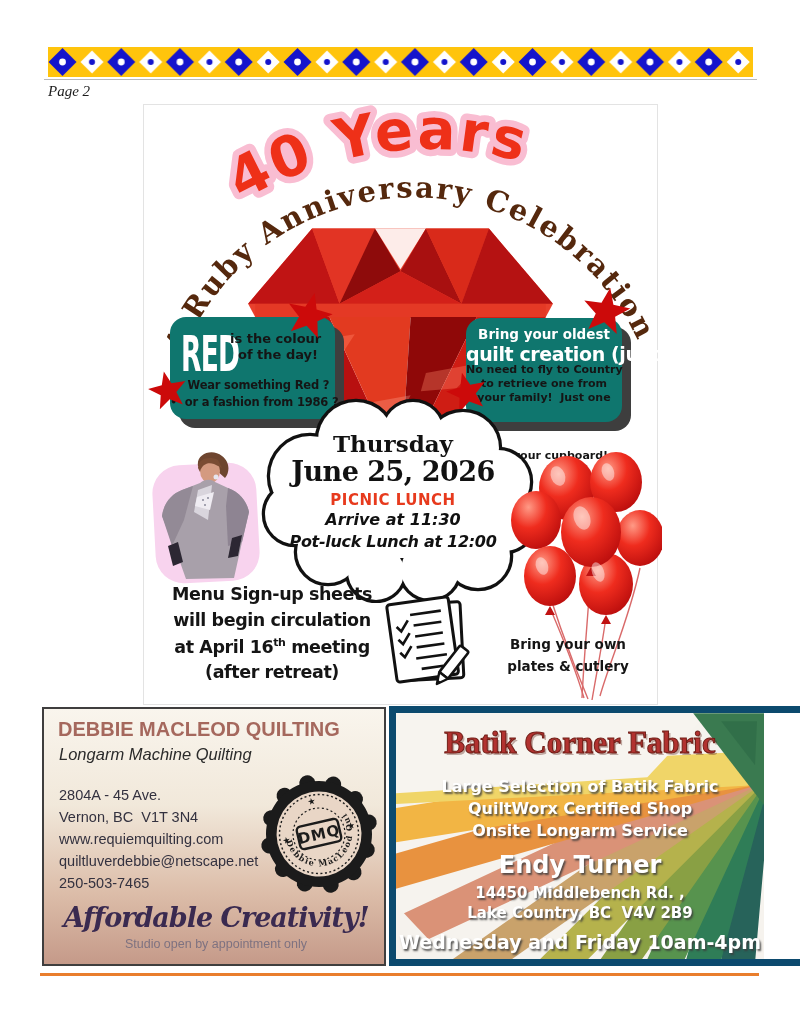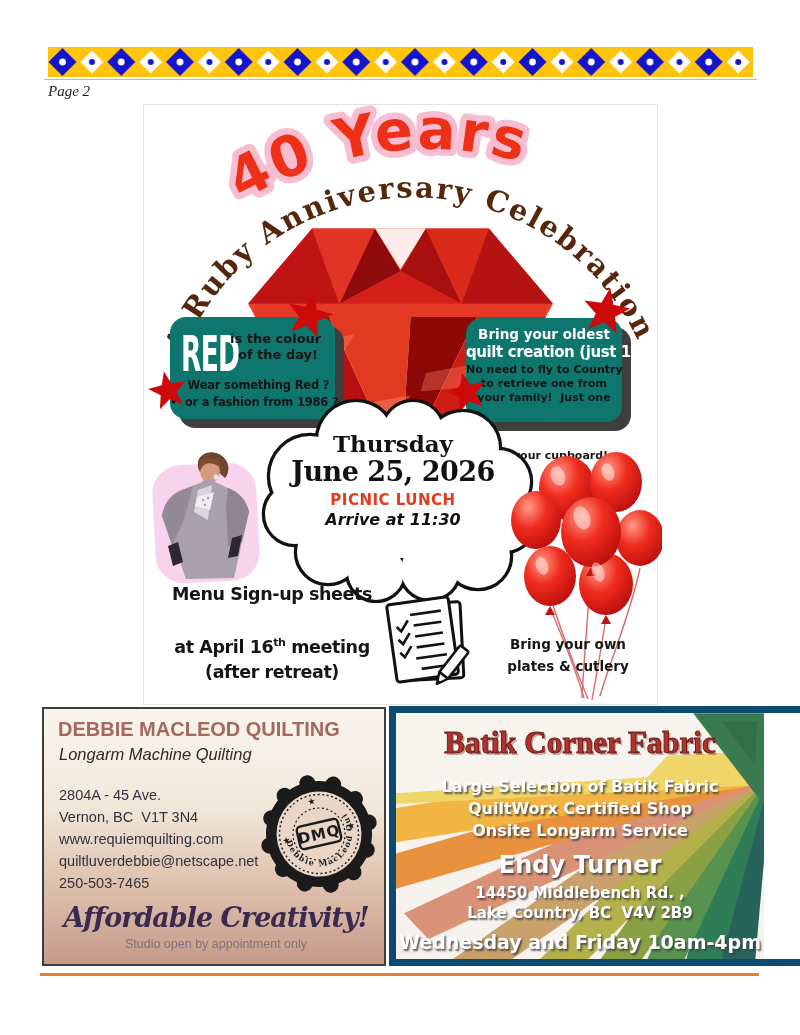--- a/index.html
+++ b/index.html
@@ -83,21 +83,21 @@
   <div class="redbox" style="left:170px;top:317px;width:165px;height:102px;">
     <div class="t sansb whiteline" style="left:11px;top:8px;font-size:34px;transform:scale(0.78,1.45);transform-origin:left top;letter-spacing:-1px;">RED</div>
     <div class="t sansb blackline" style="left:60px;top:14px;font-size:13px;line-height:16px;">is the colour</div>
     <div class="t sansb blackline" style="left:68px;top:30px;font-size:13px;">of the day!</div>
     <div class="t sansb blackline ctr" style="left:0px;top:61px;width:165px;font-size:11.5px;letter-spacing:-0.2px;">.  Wear something Red ?</div>
     <div class="t sansb blackline ctr" style="left:0px;top:78px;width:165px;font-size:11.5px;letter-spacing:-0.2px;">•  or a fashion from 1986 ?</div>
   </div>
 
   <div class="redbox" style="left:466px;top:318px;width:156px;height:104px;">
     <div class="t sansb whiteline ctr" style="left:0px;top:8px;width:156px;font-size:13.5px;">Bring your oldest</div>
-    <div class="t sansb whiteline ctr" style="left:0px;top:25px;width:156px;font-size:15px;letter-spacing:-0.4px;">quilt creation (just 1)</div>
+    <div class="t sansb whiteline ctr" style="left:0px;top:25px;width:156px;font-size:19px;letter-spacing:-0.4px;">quilt creation (just 1)</div>
     <div class="t sansb blackline ctr" style="left:0px;top:45px;width:156px;font-size:11px;">No need to fly to Country</div>
     <div class="t sansb blackline ctr" style="left:0px;top:59px;width:156px;font-size:11px;">to retrieve one from</div>
     <div class="t sansb blackline ctr" style="left:0px;top:73px;width:156px;font-size:11px;">your family!  Just one</div>
     <div class="t sansb blackline ctr" style="left:0px;top:87px;width:156px;font-size:11px;margin-top:44px;">from your cupboard!</div>
   </div>
 
   <svg class="abs" style="left:283px;top:290px;transform:rotate(14deg);" width="52" height="52">
       <use href="#star" width="52" height="52"></use>
     </svg>
   <svg class="abs" style="left:146px;top:369px;transform:rotate(-12deg);" width="44" height="44">
@@ -155,20 +155,21 @@
       <circle cx="80" cy="154" r="31"></circle>
         <circle cx="47" cy="116" r="30"></circle>
       <rect x="50" y="50" width="195" height="110"></rect>
     </g>
   </svg>
 
   <div class="t serifb ctr" style="left:278px;top:430px;width:230px;font-size:23px;color:#111;">Thursday</div>
   <div class="t serifb ctr" style="left:278px;top:456px;width:230px;font-size:27px;color:#111;letter-spacing:-0.5px;">June 25, 2026</div>
   <div class="t sansb ctr" style="left:278px;top:491px;width:230px;font-size:15px;color:#e73a1d;letter-spacing:0.5px;">PICNIC LUNCH</div>
   <div class="t sansb ctr" style="left:278px;top:510px;width:230px;font-size:16px;font-style:italic;color:#111;">Arrive at 11:30</div>
+  <div class="t sansb ctr" style="left:278px;top:532px;width:230px;font-size:16px;font-style:italic;color:#111;letter-spacing:-0.3px;">Pot-luck Lunch at 12:00</div>
 
   <svg class="abs" style="left:492px;top:436px;" width="170" height="265" viewBox="0 0 170 265">
     <defs>
       <radialGradient id="balg" cx="35%" cy="28%" r="80%">
         <stop offset="0%" stop-color="#ff9a86"></stop>
           <stop offset="45%" stop-color="#ef2c1e"></stop>
           <stop offset="100%" stop-color="#b80c0c"></stop>
       </radialGradient>
     </defs>
     <g stroke="#d96a6a" stroke-width="1.4" fill="none">
@@ -195,20 +196,21 @@
     <g fill="#ffffff" opacity="0.45">
       <ellipse cx="66" cy="40" rx="7" ry="10" transform="rotate(-20 66 40)"></ellipse>
       <ellipse cx="90" cy="82" rx="8" ry="12" transform="rotate(-20 90 82)"></ellipse>
       <ellipse cx="116" cy="36" rx="6" ry="9" transform="rotate(-20 116 36)"></ellipse>
       <ellipse cx="50" cy="130" rx="6" ry="9" transform="rotate(-20 50 130)"></ellipse>
       <ellipse cx="106" cy="136" rx="6" ry="10" transform="rotate(-20 106 136)"></ellipse>
     </g>
   </svg>
 
   <div class="t sansb ctr" style="left:157px;top:584px;width:230px;font-size:17.5px;color:#151515;letter-spacing:-0.4px;">Menu Sign-up sheets</div>
+  <div class="t sansb ctr" style="left:157px;top:610px;width:230px;font-size:17.5px;color:#151515;letter-spacing:-0.4px;">will begin circulation</div>
   <div class="t sansb ctr" style="left:157px;top:636px;width:230px;font-size:17.5px;color:#151515;letter-spacing:-0.4px;"><span>at April 16</span><sup style="font-size:11px;">th</sup><span> meeting</span></div>
   <div class="t sansb ctr" style="left:157px;top:662px;width:230px;font-size:17.5px;color:#151515;letter-spacing:-0.4px;">(after retreat)</div>
 
   <svg class="abs" style="left:374px;top:592px;" width="105" height="102" viewBox="0 0 105 102">
     <g transform="rotate(-8 52 50)">
       <rect x="28" y="12" width="60" height="76" rx="3" fill="#ffffff" stroke="#111" stroke-width="3" transform="rotate(5 58 50)"></rect>
       <rect x="18" y="8" width="62" height="78" rx="3" fill="#ffffff" stroke="#111" stroke-width="3"></rect>
       <path d="M40,21 h31 M42,32 h28 M42,43 h28 M42,54 h28 M40,65 h31 M44,76 h22" stroke="#111" stroke-width="2.6" fill="none"></path>
       <path d="M25,31 l4,5 8,-10 M25,44 l4,5 8,-10 M25,57 l4,5 8,-10" stroke="#111" stroke-width="2.6" fill="none"></path>
       <g transform="rotate(136 76 74)">

